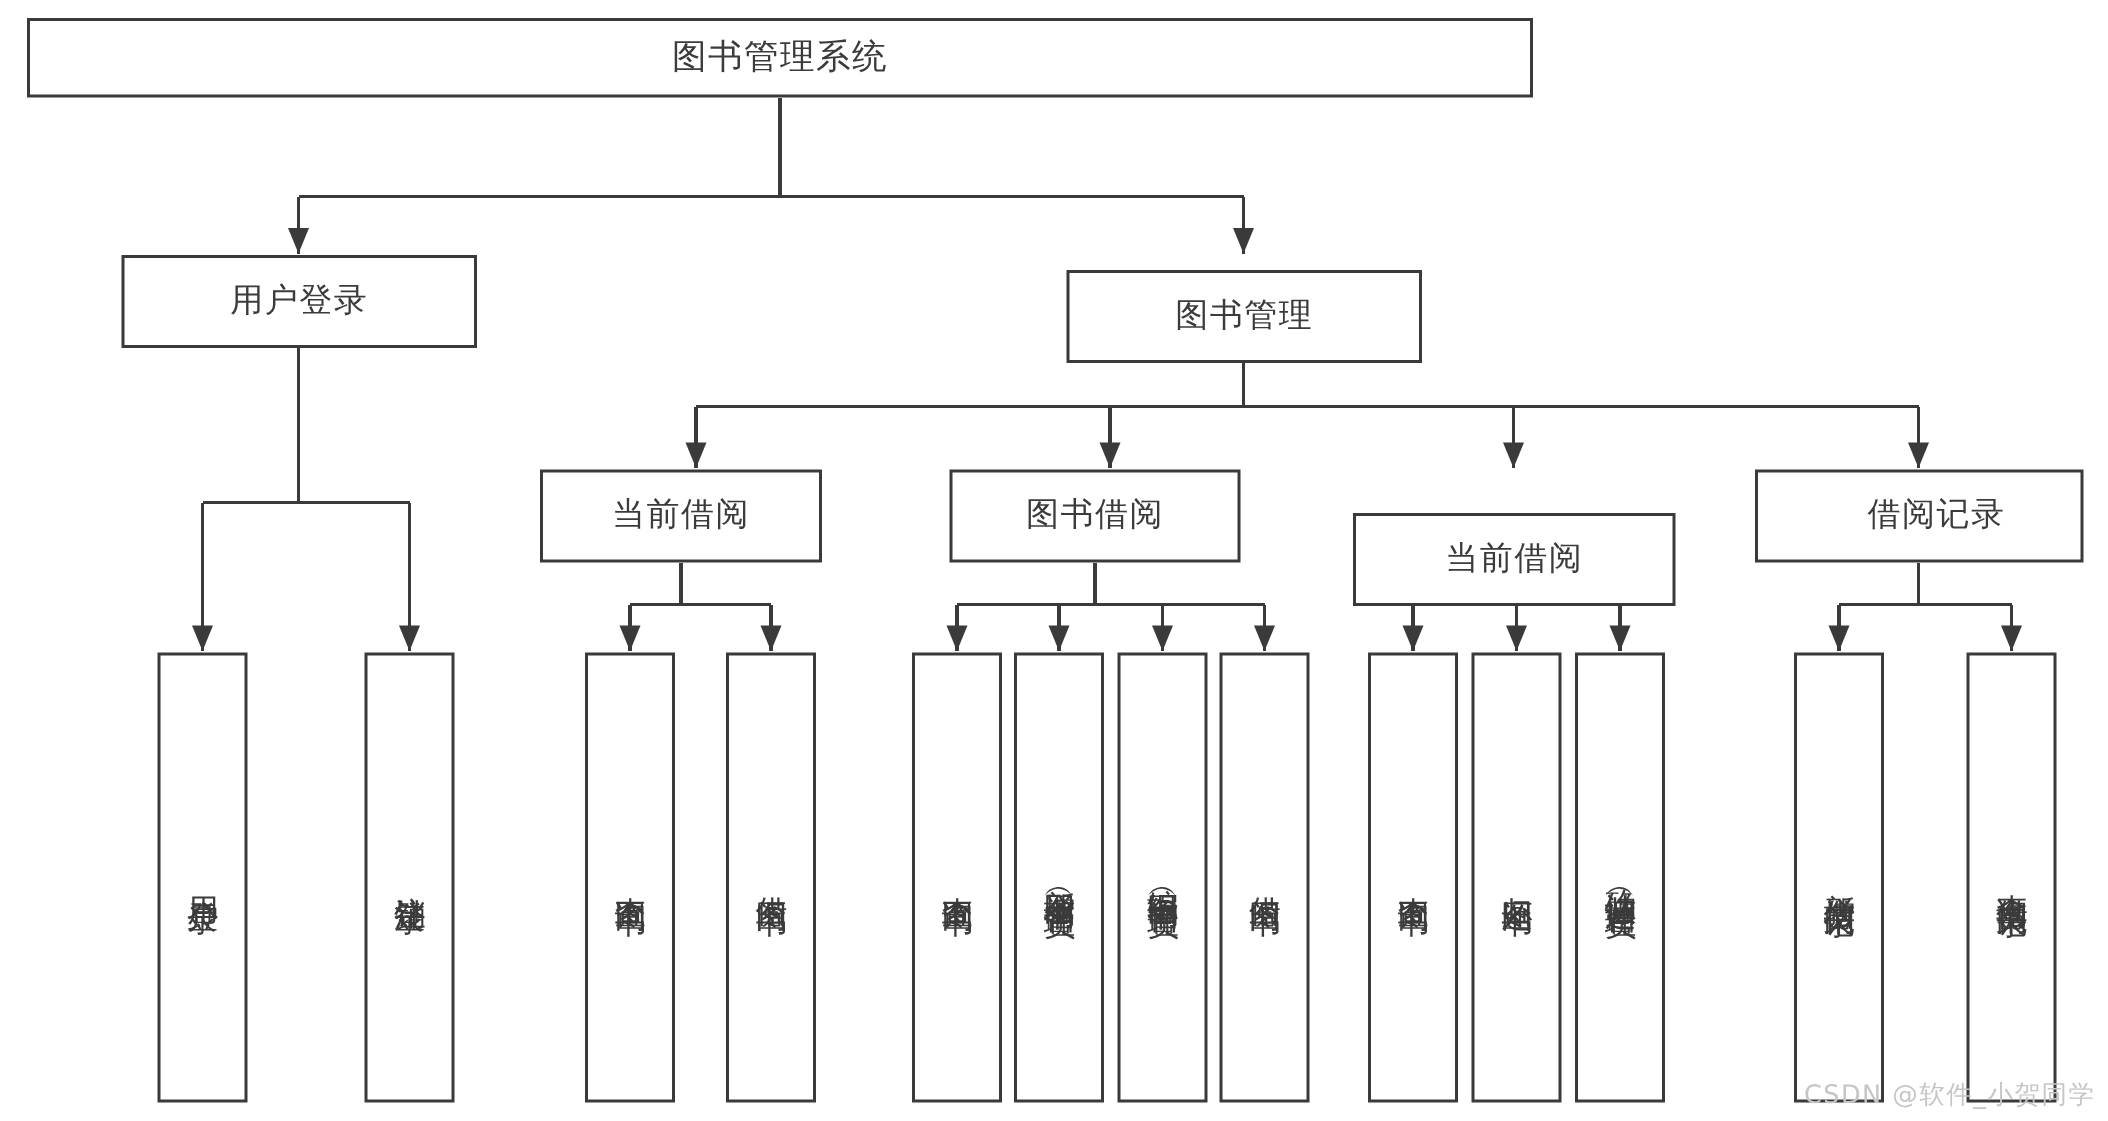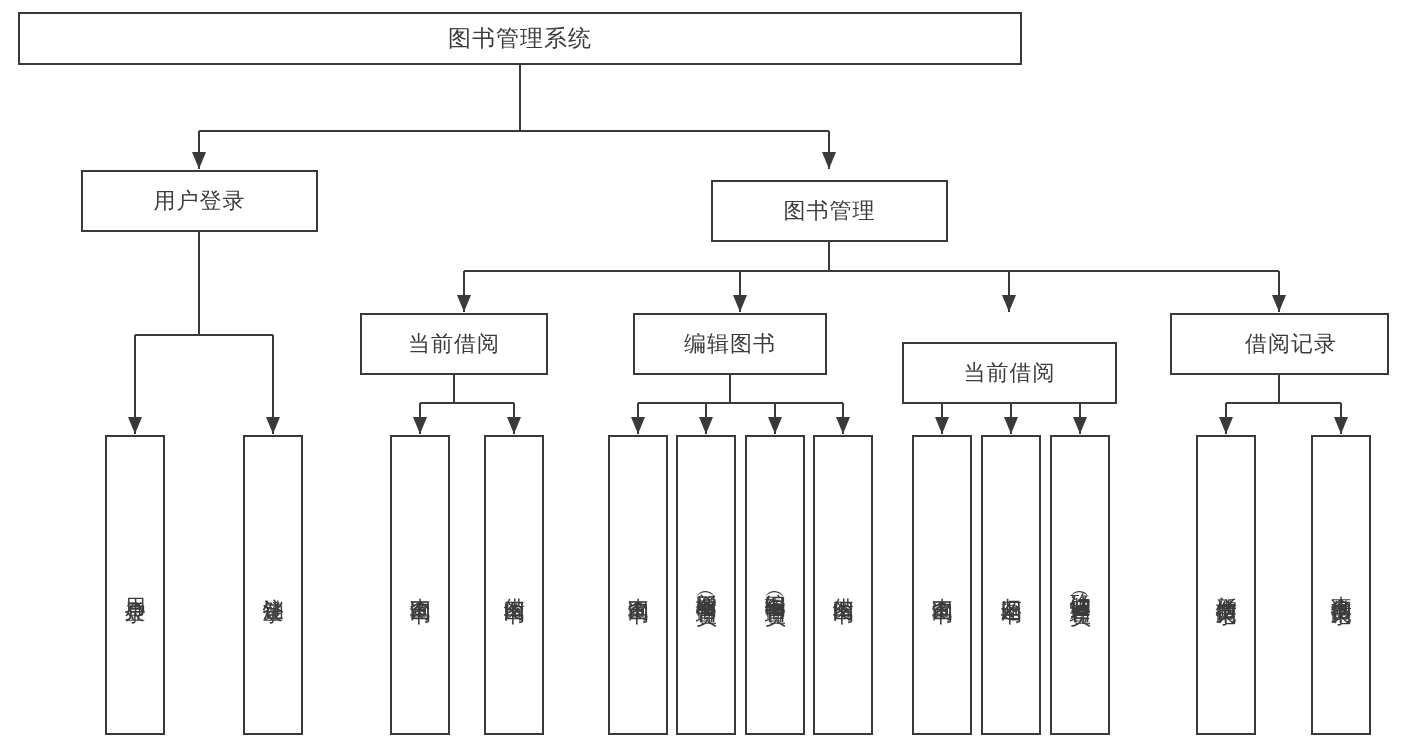--- a/index.html
+++ b/index.html
@@ -135,21 +135,21 @@
       <div class="node h" style="left: 81px; top: 170px; width: 237px; height: 62px;">
         <span class="htext">用户登录</span>
       </div>
       <div class="node h" style="left: 711px; top: 180px; width: 237px; height: 62px;">
         <span class="htext">图书管理</span>
       </div>
       <div class="node h" style="left: 360px; top: 313px; width: 188px; height: 62px;">
         <span class="htext">当前借阅</span>
       </div>
       <div class="node h" style="left: 633px; top: 313px; width: 194px; height: 62px;">
-        <span class="htext">编辑图书</span>
+        <span class="htext">图书借阅</span>
       </div>
       <div class="node h" style="left: 902px; top: 313px; width: 215px; height: 62px; margin-top: 29px;">
         <span class="htext">当前借阅</span>
       </div>
       <div class="node h" style="left: 1170px; top: 313px; width: 219px; height: 62px; padding-left: 23px;">
         <span class="htext">借阅记录</span>
       </div>
       <div class="node v" style="left: 105px; top: 435px; width: 60px; height: 300px;">
         <span class="vtext">用户登录</span>
       </div>
@@ -184,13 +184,14 @@
         <span class="vtext">确认归还（管理员）</span>
       </div>
       <div class="node v" style="left: 1196px; top: 435px; width: 60px; height: 300px;">
         <span class="vtext">新增借阅记录</span>
       </div>
       <div class="node v" style="left: 1311px; top: 435px; width: 60px; height: 300px;">
         <span class="vtext">查询借阅记录</span>
       </div>
     </div>
 
+  <div class="watermark">CSDN @软件_小贺同学</div>
 </div>
 
 </body></html>

